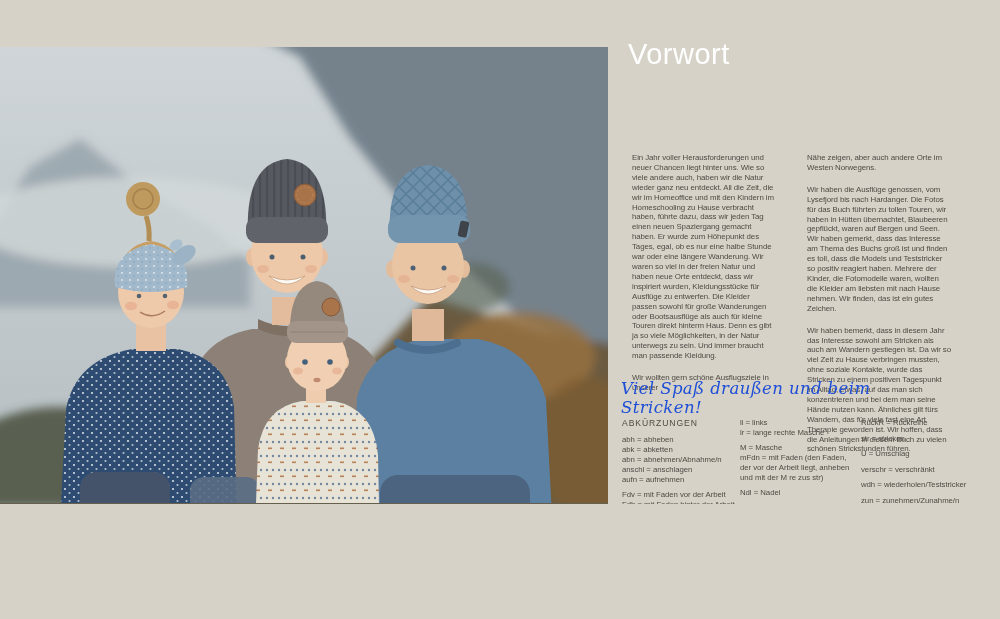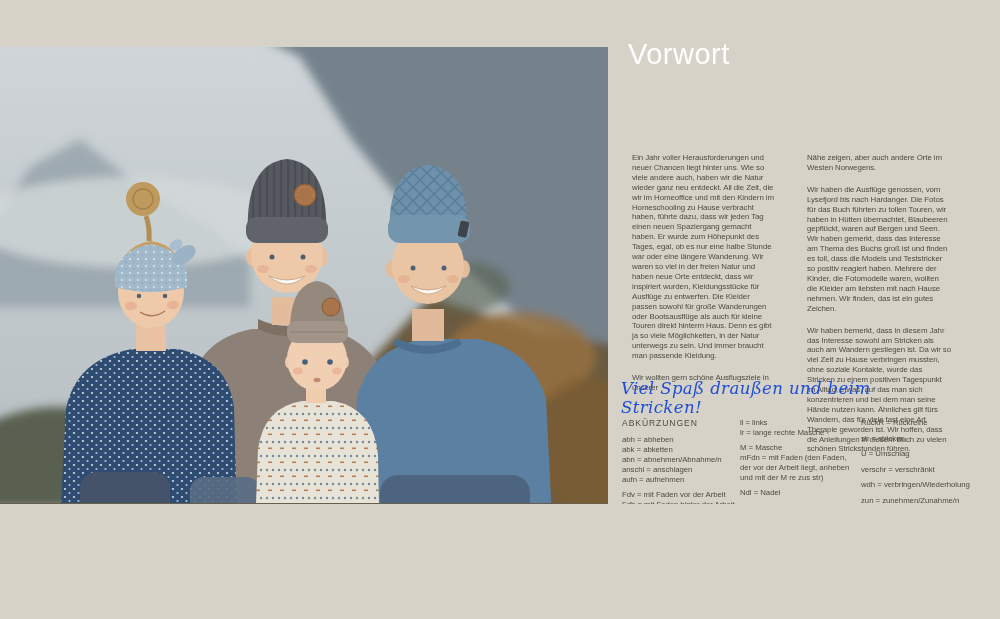--- a/index.html
+++ b/index.html
@@ -212,19 +212,19 @@
 mFdn = mit Faden (den Faden, der vor der Arbeit liegt, anheben und mit der M re zus str)</div>
         <div class="group">Ndl = Nadel</div>
         <div class="group">re = rechts</div>
       </div>
     <div class="abk abk3">
 
     <div class="group">RückR = Rückreihe</div>
         <div class="group">str = stricken</div>
         <div class="group">U = Umschlag</div>
         <div class="group">verschr = verschränkt</div>
-        <div class="group">wdh = verbringen/Wiederholung</div>
+        <div class="group">wdh = wiederholen/Teststricker</div>
         <div class="group">zun = zunehmen/Zunahme/n
 zus = zusammen</div>
       </div>
   </div>
 
 </div>
 
 </body></html>

